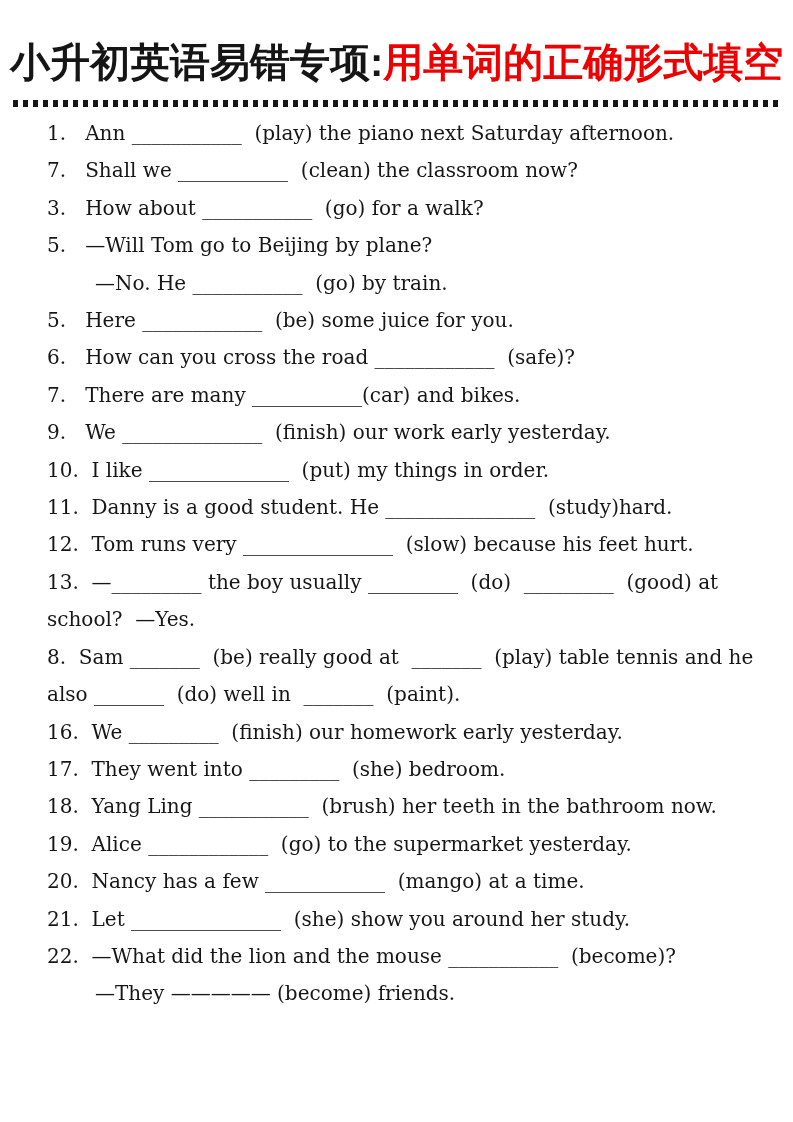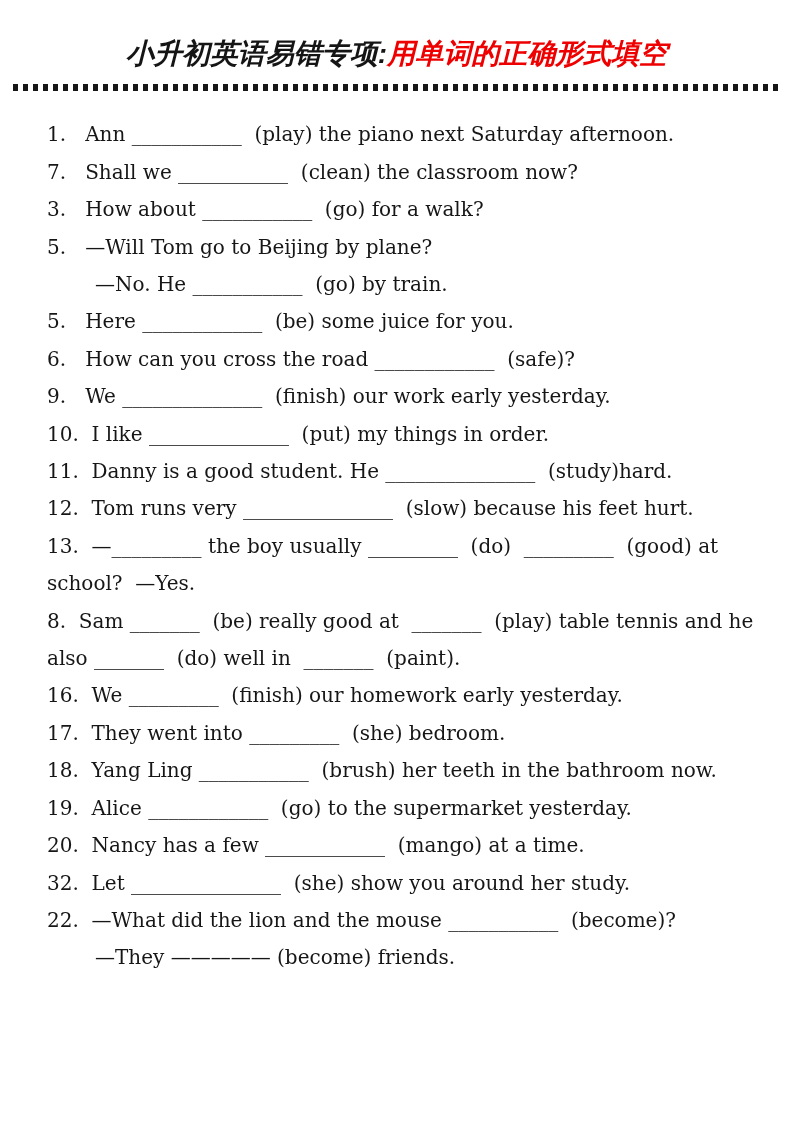--- a/index.html
+++ b/index.html
@@ -11,37 +11,36 @@
     margin: 0 auto;
     background: #ffffff;
     overflow: hidden;
     color: #1a1a1a;
   }
   .title {
     margin: 36px 10px 0;
     text-align: center;
     font-family: "Liberation Sans", "DejaVu Sans", sans-serif;
     font-weight: bold;
-    font-size: 28px;
+    font-size: 40px;
     line-height: 1.3;
     letter-spacing: 0;
     white-space: nowrap;
     color: #151515;
-    font-style: italic;
   }
   .title .red { color: #ee0000; }
   .dotted-rule {
     height: 7px;
     margin: 12px 13px 0 13px;
     background-image: repeating-linear-gradient(90deg,
       #161616 0px, #161616 5px,
       transparent 5px, transparent 10px);
   }
   .exercises {
-    margin: 25px 25px 0 47px;
+    margin: 8px 25px 0 47px;
     font-family: "DejaVu Serif", "Liberation Serif", serif;
     font-size: 20px;
     line-height: 37.4px;
     color: #161616;
   }
   .line {
     white-space: pre;
     overflow: hidden;
   }
   .indent { padding-left: 48px; }
@@ -56,31 +55,32 @@
   <div class="dotted-rule"></div>
 
   <div class="exercises">
     <div class="line">1.   Ann ___________  (play) the piano next Saturday afternoon.</div>
     <div class="line">7.   Shall we ___________  (clean) the classroom now?</div>
     <div class="line">3.   How about ___________  (go) for a walk?</div>
     <div class="line">5.   —Will Tom go to Beijing by plane?</div>
     <div class="line indent">—No. He ___________  (go) by train.</div>
     <div class="line">5.   Here ____________  (be) some juice for you.</div>
     <div class="line">6.   How can you cross the road ____________  (safe)?</div>
+    <div class="line">7.   There are many ___________(car) and bikes.</div>
     <div class="line">9.   We ______________  (finish) our work early yesterday.</div>
     <div class="line">10.  I like ______________  (put) my things in order.</div>
     <div class="line">11.  Danny is a good student. He _______________  (study)hard.</div>
     <div class="line">12.  Tom runs very _______________  (slow) because his feet hurt.</div>
     <div class="line">13.  —_________ the boy usually _________  (do)  _________  (good) at</div>
     <div class="line">school?  —Yes.</div>
     <div class="line">8.  Sam _______  (be) really good at  _______  (play) table tennis and he</div>
     <div class="line">also _______  (do) well in  _______  (paint).</div>
     <div class="line">16.  We _________  (finish) our homework early yesterday.</div>
     <div class="line">17.  They went into _________  (she) bedroom.</div>
     <div class="line">18.  Yang Ling ___________  (brush) her teeth in the bathroom now.</div>
     <div class="line">19.  Alice ____________  (go) to the supermarket yesterday.</div>
     <div class="line">20.  Nancy has a few ____________  (mango) at a time.</div>
-    <div class="line">32.  Let _______________  (she) show you around her study.</div>
+    <div class="line">21.  Let _______________  (she) show you around her study.</div>
     <div class="line">22.  —What did the lion and the mouse ___________  (become)?</div>
     <div class="line indent">—They ————— (become) friends.</div>
   </div>
 
 </div>
 
 </body></html>

